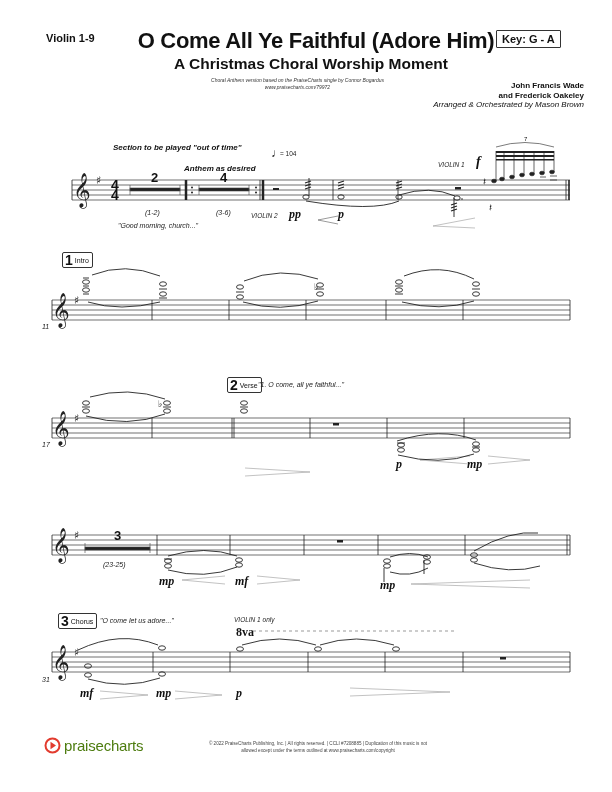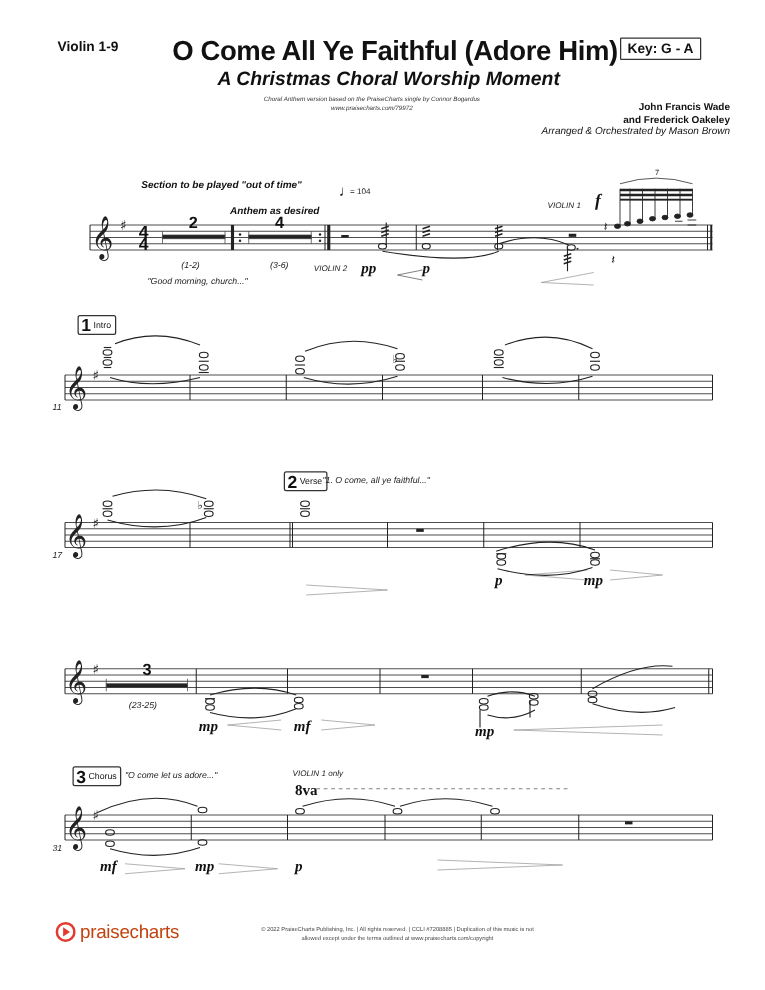--- a/index.html
+++ b/index.html
@@ -1,37 +1,37 @@
 <!DOCTYPE html>
 <html><head>
 <meta charset="utf-8">
 <style>
   html,body{margin:0;padding:0;background:#fff;}
   body{width:612px;height:792px;position:relative;overflow:hidden;font-family:"Liberation Sans",sans-serif;color:#111;}
   .abs{position:absolute;}
   .part{left:46px;top:32px;font-size:11px;font-weight:bold;}
   .title{left:0;width:612px;top:28px;text-align:center;font-size:22px;font-weight:bold;letter-spacing:-0.3px;padding-left:4px;box-sizing:border-box;}
   .title span{display:inline-block;margin-left:16px;}
-  .subtitle{left:0;width:612px;top:55px;text-align:center;font-size:15.5px;font-weight:bold;font-style:italic;padding-left:10px;box-sizing:border-box;}
+  .subtitle{left:0;width:612px;top:55px;text-align:center;font-size:15.5px;font-weight:bold;padding-left:10px;box-sizing:border-box;}
   .small-credit{left:180px;width:235px;text-align:center;font-size:5px;font-style:italic;color:#333;}
   .key{left:496px;top:30px;border:1px solid #333;border-radius:1px;font-size:11px;font-weight:bold;padding:2px 5px;}
   .composer{right:28px;text-align:left;font-size:8px;font-weight:bold;}
   .arranger{right:28px;top:100px;font-size:8px;font-style:italic;}
   .ital{font-style:italic;}
   .direction{font-size:8px;font-weight:bold;font-style:italic;}
   .rehearsal{display:flex;align-items:center;border:1px solid #333;border-radius:2px;padding:0 3px 0 2px;height:14px;background:#fff;}
   .rehearsal .num{font-size:14px;font-weight:bold;margin-right:2px;}
   .rehearsal .lbl{font-size:7px;}
   .lyric{font-size:7px;font-style:italic;color:#222;}
   .mm{font-size:6.5px;color:#222;}
   .barnum{font-size:7px;font-style:italic;color:#222;}
   .dyn{font-family:"Liberation Serif",serif;font-style:italic;font-weight:bold;font-size:12px;}
   .instr{font-size:6.5px;color:#222;}
   .footer-logo{left:44px;top:737px;display:flex;align-items:center;}
-  .footer-logo .brand{font-size:15px;color:#c2410c;margin-left:3px;letter-spacing:-0.2px;}
+  .footer-logo .brand{font-size:15px;color:#4d7c0f;margin-left:3px;letter-spacing:-0.2px;}
   .copyright{left:160px;top:740px;width:316px;text-align:center;font-size:4.6px;color:#444;line-height:7px;}
   svg{position:absolute;left:0;top:0;}
 </style>
 </head>
 <body>
 
 <div class="abs part">Violin 1-9</div>
 <div class="abs title"><span>O Come All Ye Faithful (Adore Him)</span></div>
 <div class="abs subtitle">A Christmas Choral Worship Moment</div>
 <div class="abs small-credit" style="top:77px;">Choral Anthem version based on the PraiseCharts single by Connor Bogardus</div>

